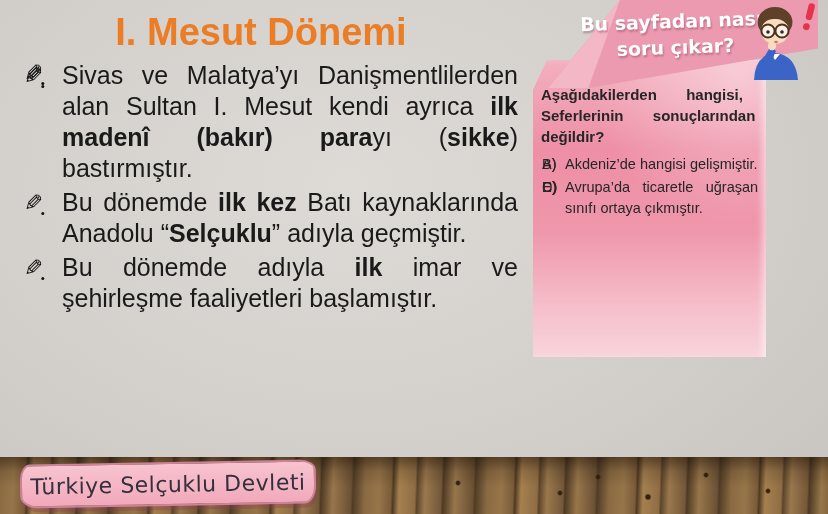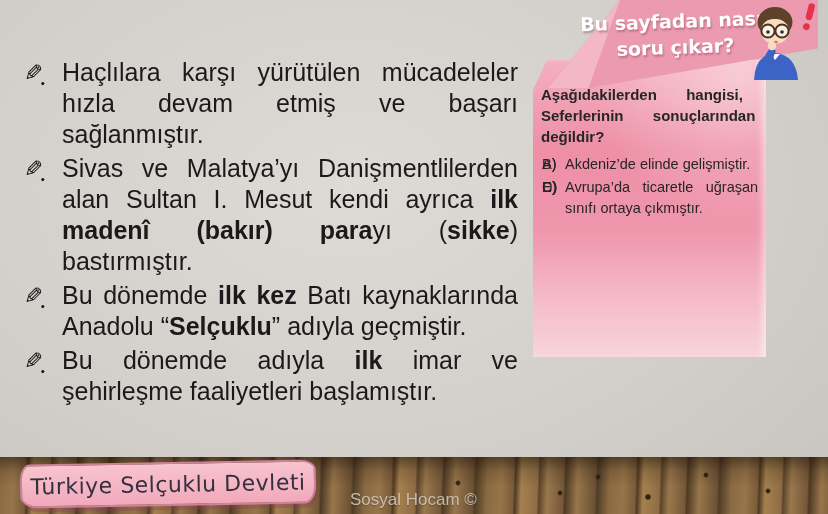--- a/index.html
+++ b/index.html
@@ -73,26 +73,26 @@
   .credit{position:absolute;left:350px;top:490px;font-size:17px;color:#cdc6be;
     opacity:.9;text-shadow:0 1px 1px rgba(60,40,20,.45);}
 </style>
 </head>
 <body>
 
 <div class="stage">
 
   <div class="wood"></div>
 
+  <div class="title">I. Mesut Dönemi</div>
 
   <div class="bullets">
 
     <div class="bullet">
       <span class="icon">✎</span>
-      <span>Haçlılara karşı yürütülen mücadeleler hızla devam etmiş ve başarı sağlanmıştır.</span>
     </div>
 
     <div class="bullet">
       <span class="icon">✎</span>
       <span>Sivas ve Malatya’yı Danişmentlilerden alan Sultan I. Mesut kendi ayrıca </span><span class="b">ilk madenî (bakır) para</span><span>yı (</span><span class="b">sikke</span><span>) bastırmıştır.</span>
     </div>
 
     <div class="bullet">
       <span class="icon">✎</span>
       <span>Bu dönemde </span><span class="b">ilk kez</span><span> Batı kaynaklarında Anadolu “</span><span class="b">Selçuklu</span><span>” adıyla geçmiştir.</span>
@@ -106,21 +106,21 @@
 
   <div class="panel-body">
     <div class="panel-inner">
       <p class="question">Aşağıdakilerden hangisi, Haçlı Seferlerinin sonuçlarından biri değildir?</p>
 
       <div class="option">
         <span class="letter">A)</span>
       </div>
       <div class="option">
         <span class="letter">B)</span>
-        <span>Akdeniz’de elinde gelişmiştir.</span>
+        <span>Akdeniz’de hangisi gelişmiştir.</span>
       </div>
       <div class="option">
         <span class="letter">C)</span>
       </div>
       <div class="option">
         <span class="letter">D)</span>
       </div>
       <div class="option">
         <span class="letter">E)</span>
         <span>Avrupa’da ticaretle uğraşan ticaret sınıfı ortaya çıkmıştır.</span>
@@ -154,15 +154,14 @@
     <path d="M19 80 Q20 55 40 53 Q61 55 63 80 Z" fill="#3c63c6"></path>
     <path d="M36 54 L40 60 L45 54 Z" fill="#ffffff"></path>
     <path d="M28 80 Q25 64 31 54 L36 46 L41 51 Q35 62 38 80 Z" fill="#3c63c6"></path>
     <circle cx="37" cy="46" r="4.2" fill="#f9dcc0"></circle>
     <rect x="34.5" y="38" width="3.4" height="9" rx="1.7" fill="#f9dcc0"></rect>
   </svg>
 
   <div class="ribbon">
     <span class="ribbon-text">Türkiye Selçuklu Devleti</span>
   </div>
-  <div class="credit">Sosyal Hocam ©</div>
 
 </div>
 
 </body></html>

